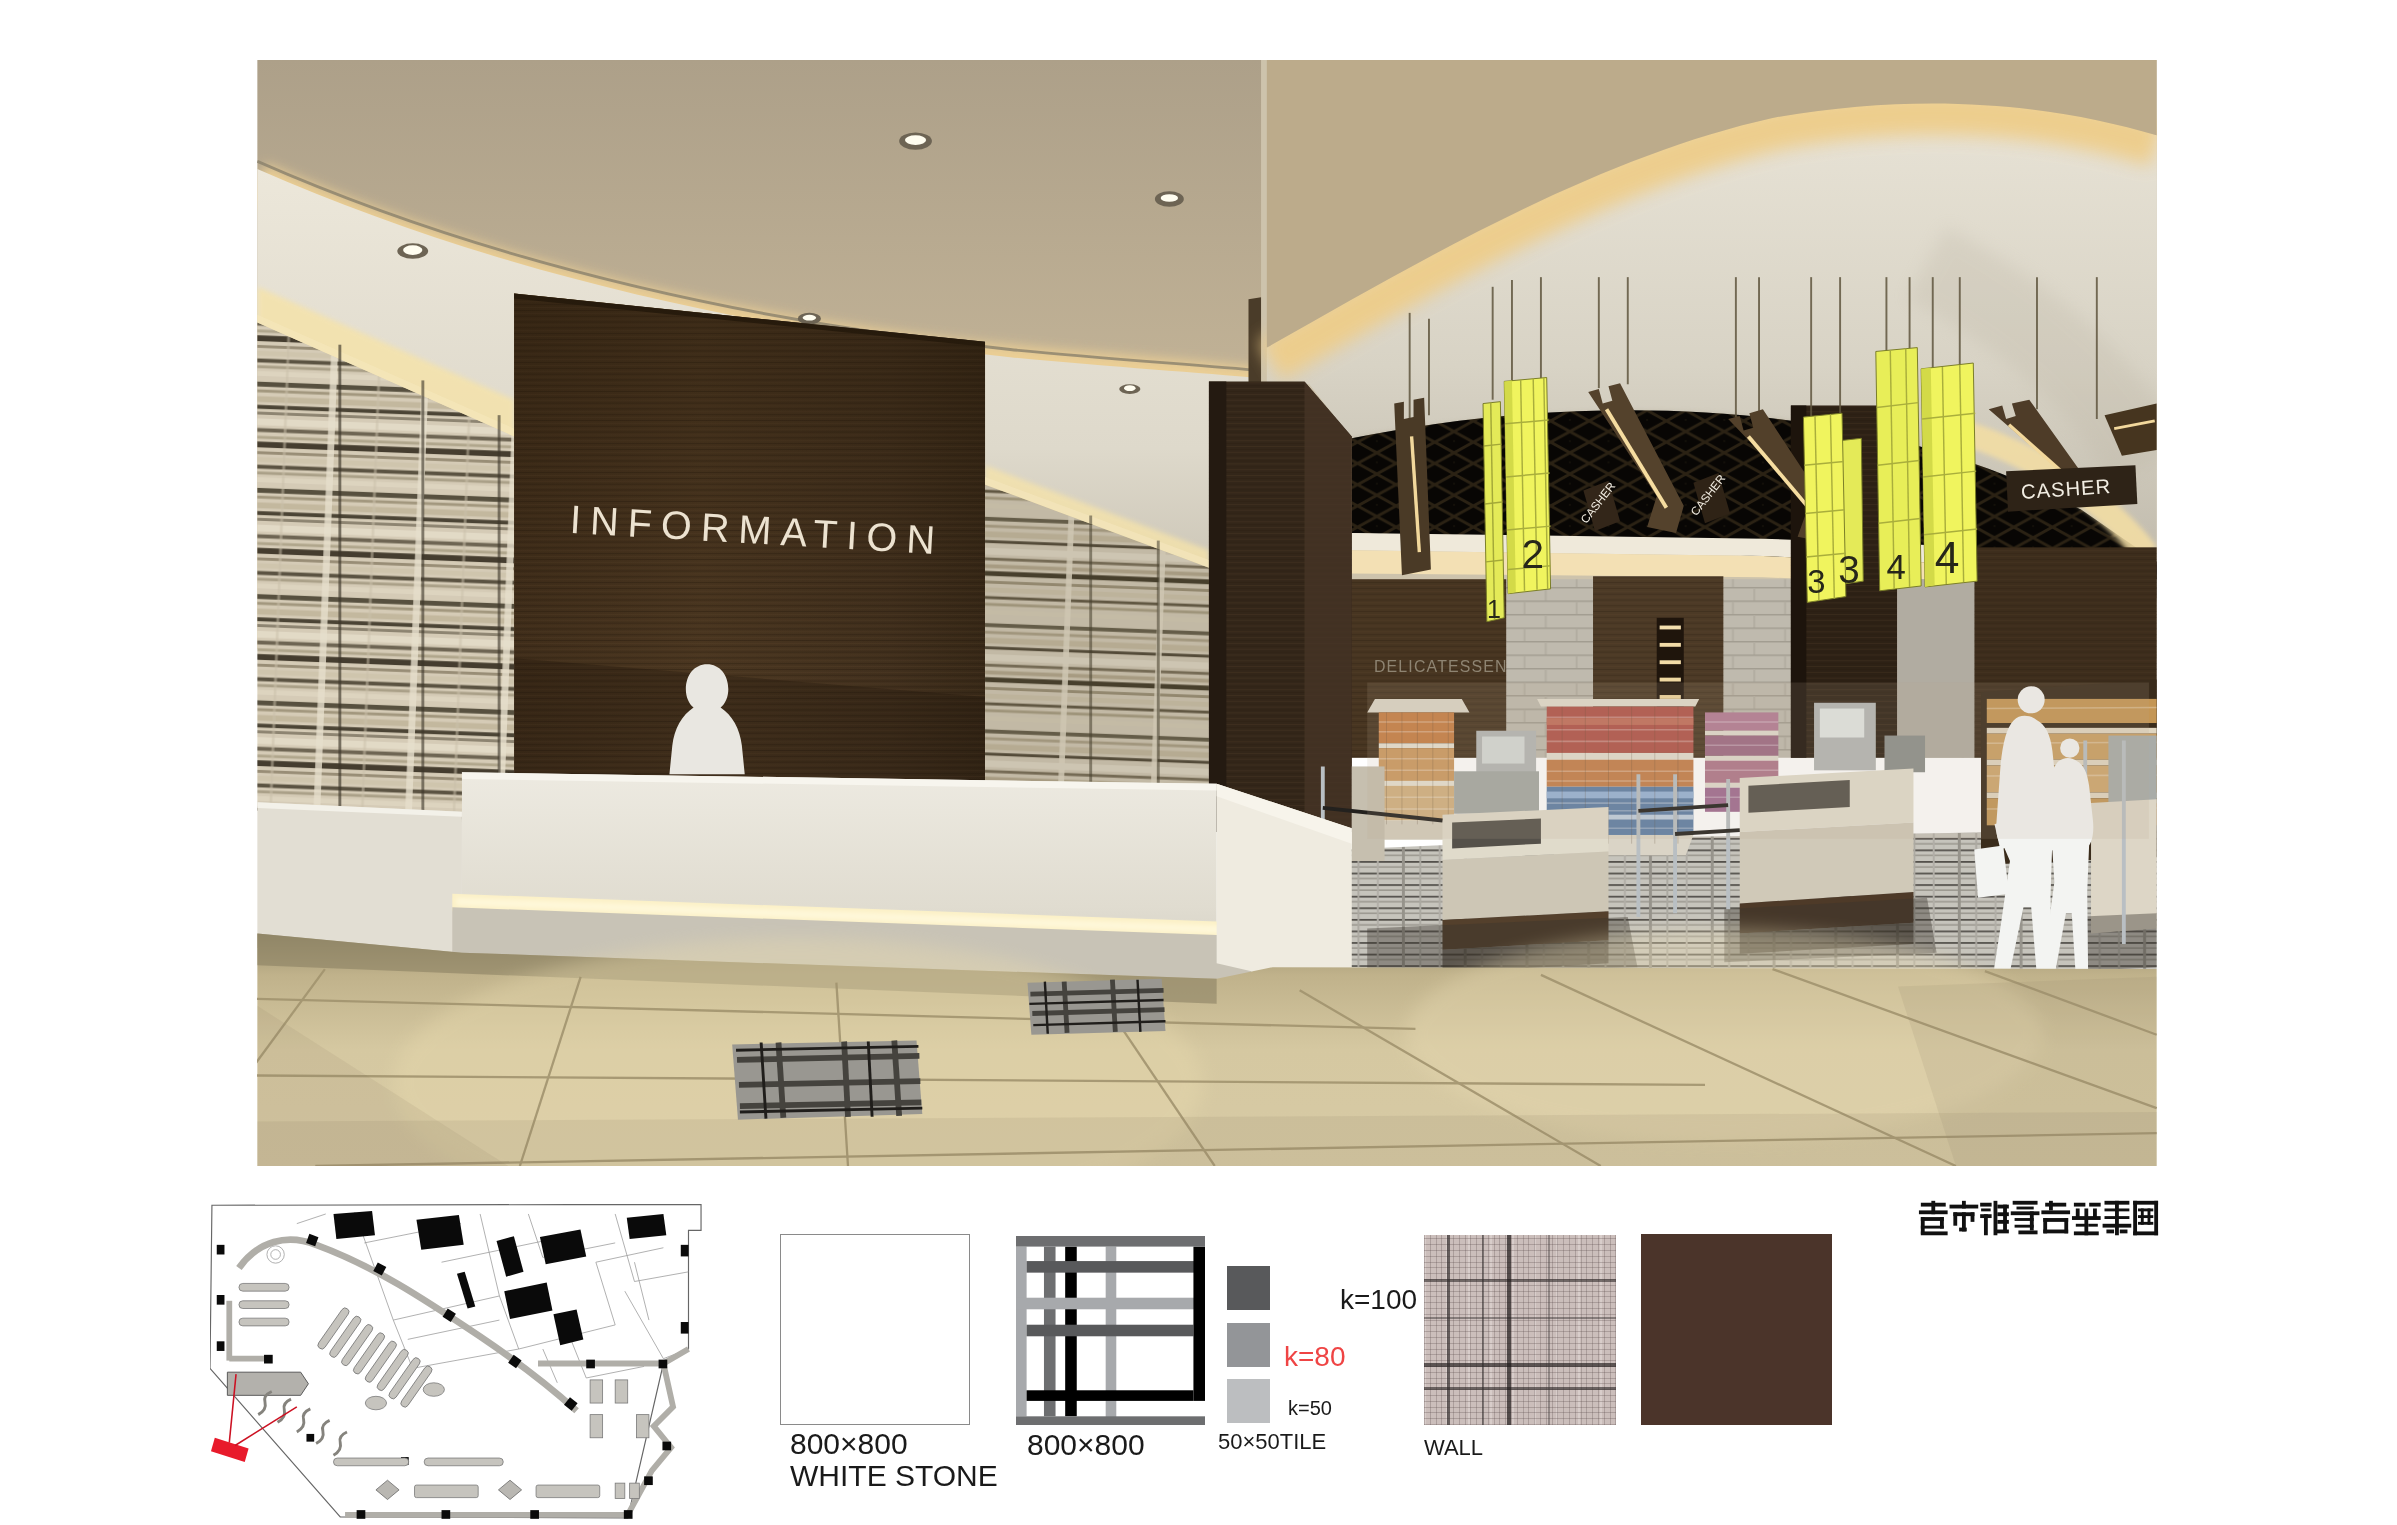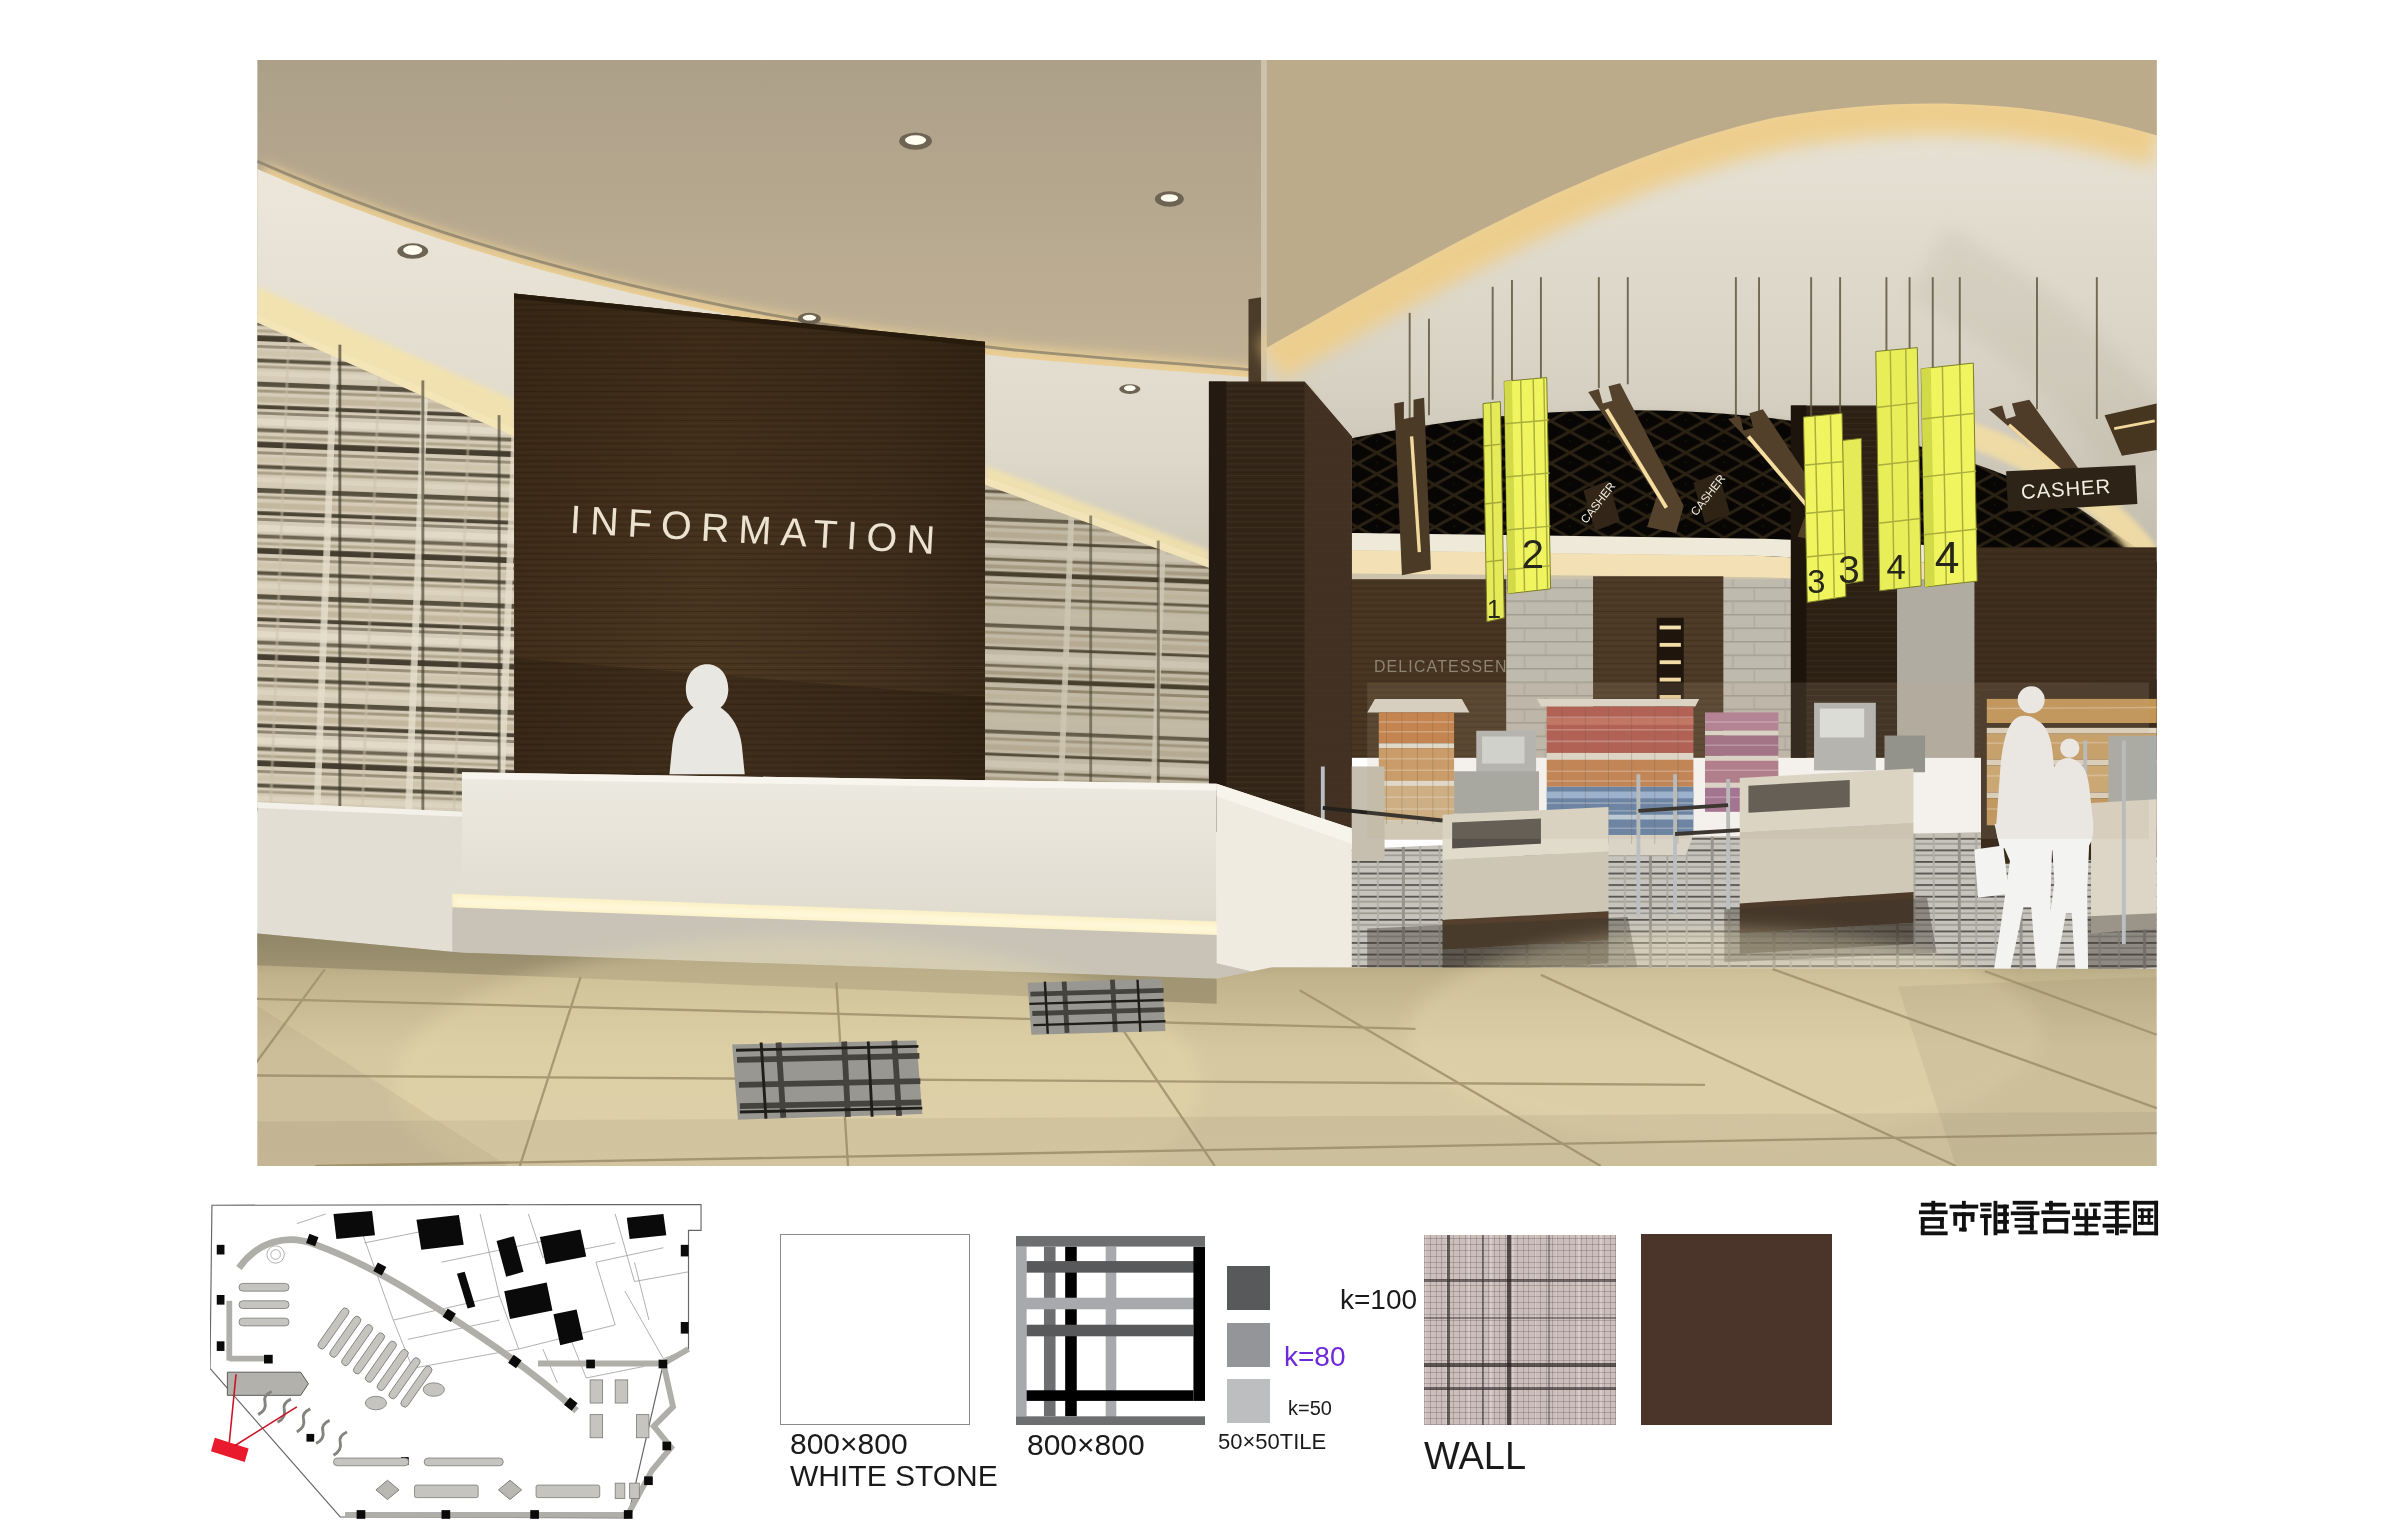--- a/index.html
+++ b/index.html
@@ -711,37 +711,37 @@
 </svg>
 
 <div class="abs" style="left:1027px;top:1428px;font-size:30px;color:#1a1a1a">800×800</div>
 
 <div class="abs" style="left:1227px;top:1266px;width:43px;height:44px;background:#58595b"></div>
 
 <div class="abs" style="left:1340px;top:1284px;font-size:28px;color:#1a1a1a">k=100</div>
 
 <div class="abs" style="left:1227px;top:1323px;width:43px;height:44px;background:#939598"></div>
 
-<div class="abs" style="left:1284px;top:1341px;font-size:28px;color:#6d28d9">k=80</div>
+<div class="abs" style="left:1284px;top:1341px;font-size:28px;color:#ef4444">k=80</div>
 
 <div class="abs" style="left:1227px;top:1379px;width:43px;height:44px;background:#bcbec0"></div>
 
 <div class="abs" style="left:1288px;top:1397px;font-size:20px;color:#1a1a1a">k=50</div>
 
 <div class="abs" style="left:1218px;top:1429px;font-size:22px;color:#1a1a1a">50×50TILE</div>
 
 <div class="abs" style="left:1424px;top:1235px;width:192px;height:190px;background:
  linear-gradient(90deg, rgba(0,0,0,0) 0 23px, rgba(45,40,40,0.65) 23px 26px, rgba(0,0,0,0) 26px 58px, rgba(45,40,40,0.5) 58px 60px, rgba(0,0,0,0) 60px 83px, rgba(30,25,25,0.7) 83px 87px, rgba(0,0,0,0) 87px 124px, rgba(60,55,55,0.4) 124px 126px, rgba(0,0,0,0) 126px 189px),
  linear-gradient(0deg, rgba(0,0,0,0) 0 35px, rgba(40,35,35,0.6) 35px 38px, rgba(0,0,0,0) 38px 58px, rgba(30,25,25,0.65) 58px 62px, rgba(0,0,0,0) 62px 106px, rgba(50,45,45,0.45) 106px 108px, rgba(0,0,0,0) 108px 143px, rgba(35,30,30,0.55) 143px 146px, rgba(0,0,0,0) 146px 190px),
  repeating-linear-gradient(90deg, rgba(90,75,75,0.28) 0 1px, rgba(0,0,0,0) 1px 5.8px),
  repeating-linear-gradient(0deg, rgba(85,70,70,0.28) 0 1px, rgba(0,0,0,0) 1px 5.8px),
  repeating-linear-gradient(90deg, rgba(255,250,248,0.25) 0 1.9px, rgba(0,0,0,0) 1.9px 22px),
  #cbbebb"></div>
 
-<div class="abs" style="left:1424px;top:1435px;font-size:38px;color:#1a1a1a">WALL</div>
+<div class="abs" style="left:1424px;top:1435px;font-size:22px;color:#1a1a1a">WALL</div>
 
 <div class="abs" style="left:1641px;top:1234px;width:191px;height:191px;background:#4b342a"></div>
 
 <svg class="abs" style="left:1918px;top:1197px" width="241" height="44" viewBox="0 0 250 46">
 <g fill="#111111">
 <g transform="translate(0,4)">
         <rect x="2" y="2" width="26" height="4"></rect>
         <rect x="13" y="0" width="4" height="14"></rect>
         <rect x="0" y="10" width="30" height="4"></rect>
         <rect x="2" y="17" width="4" height="18"></rect>

